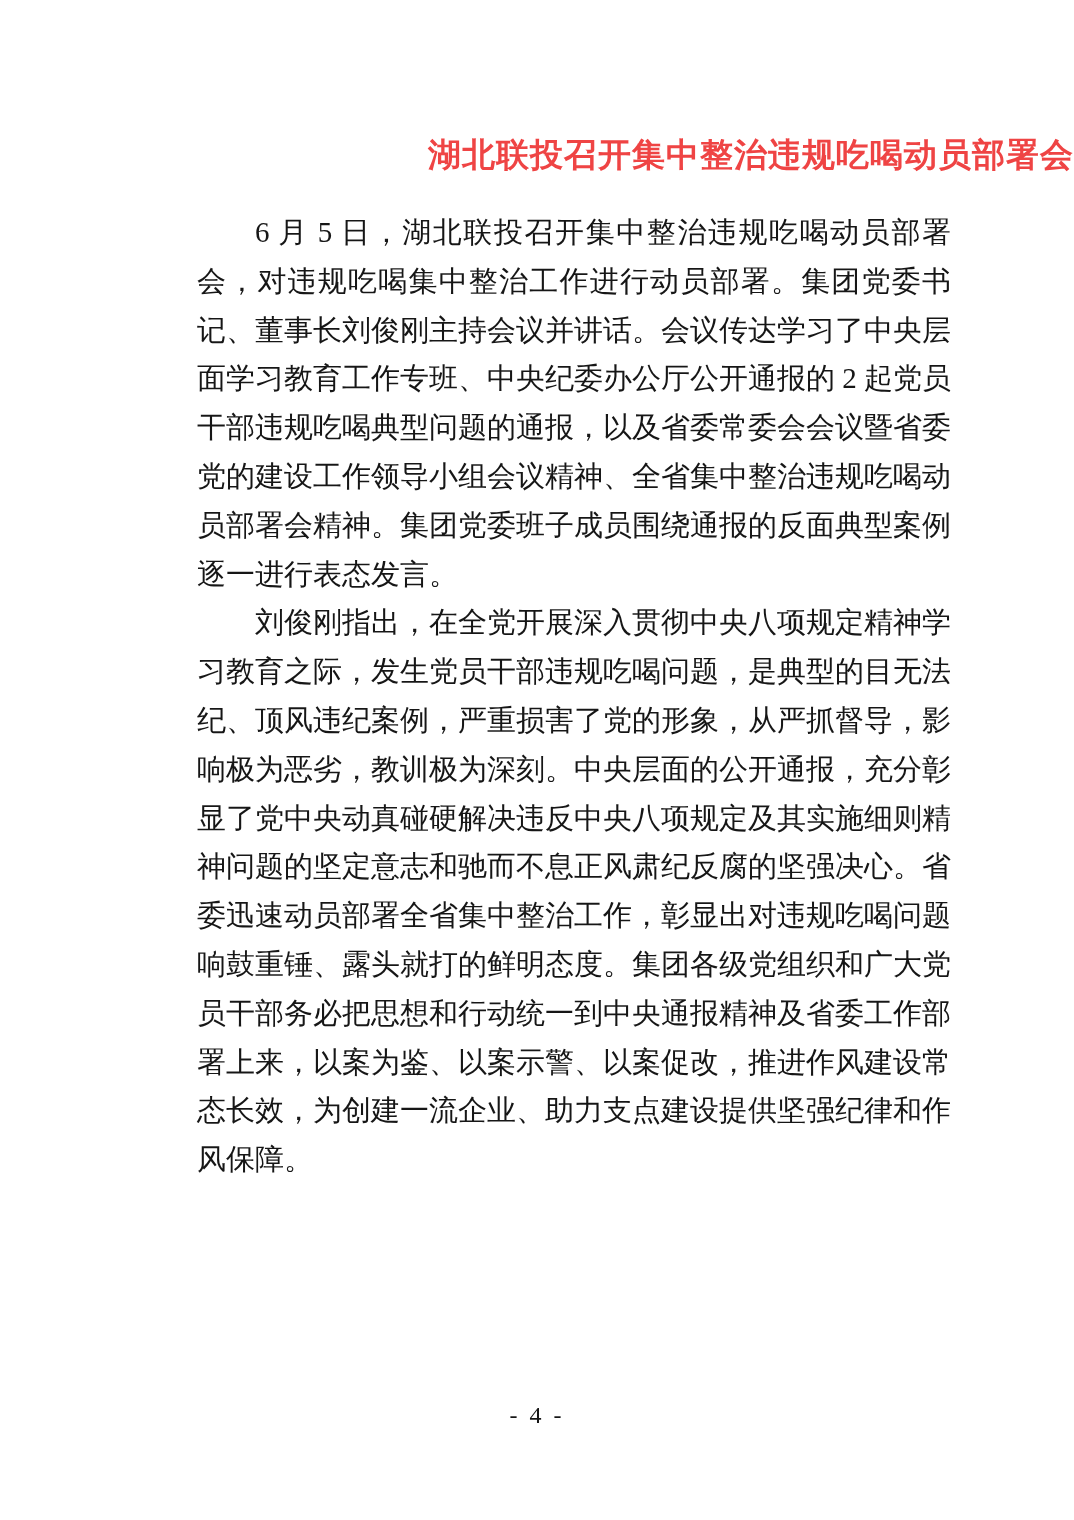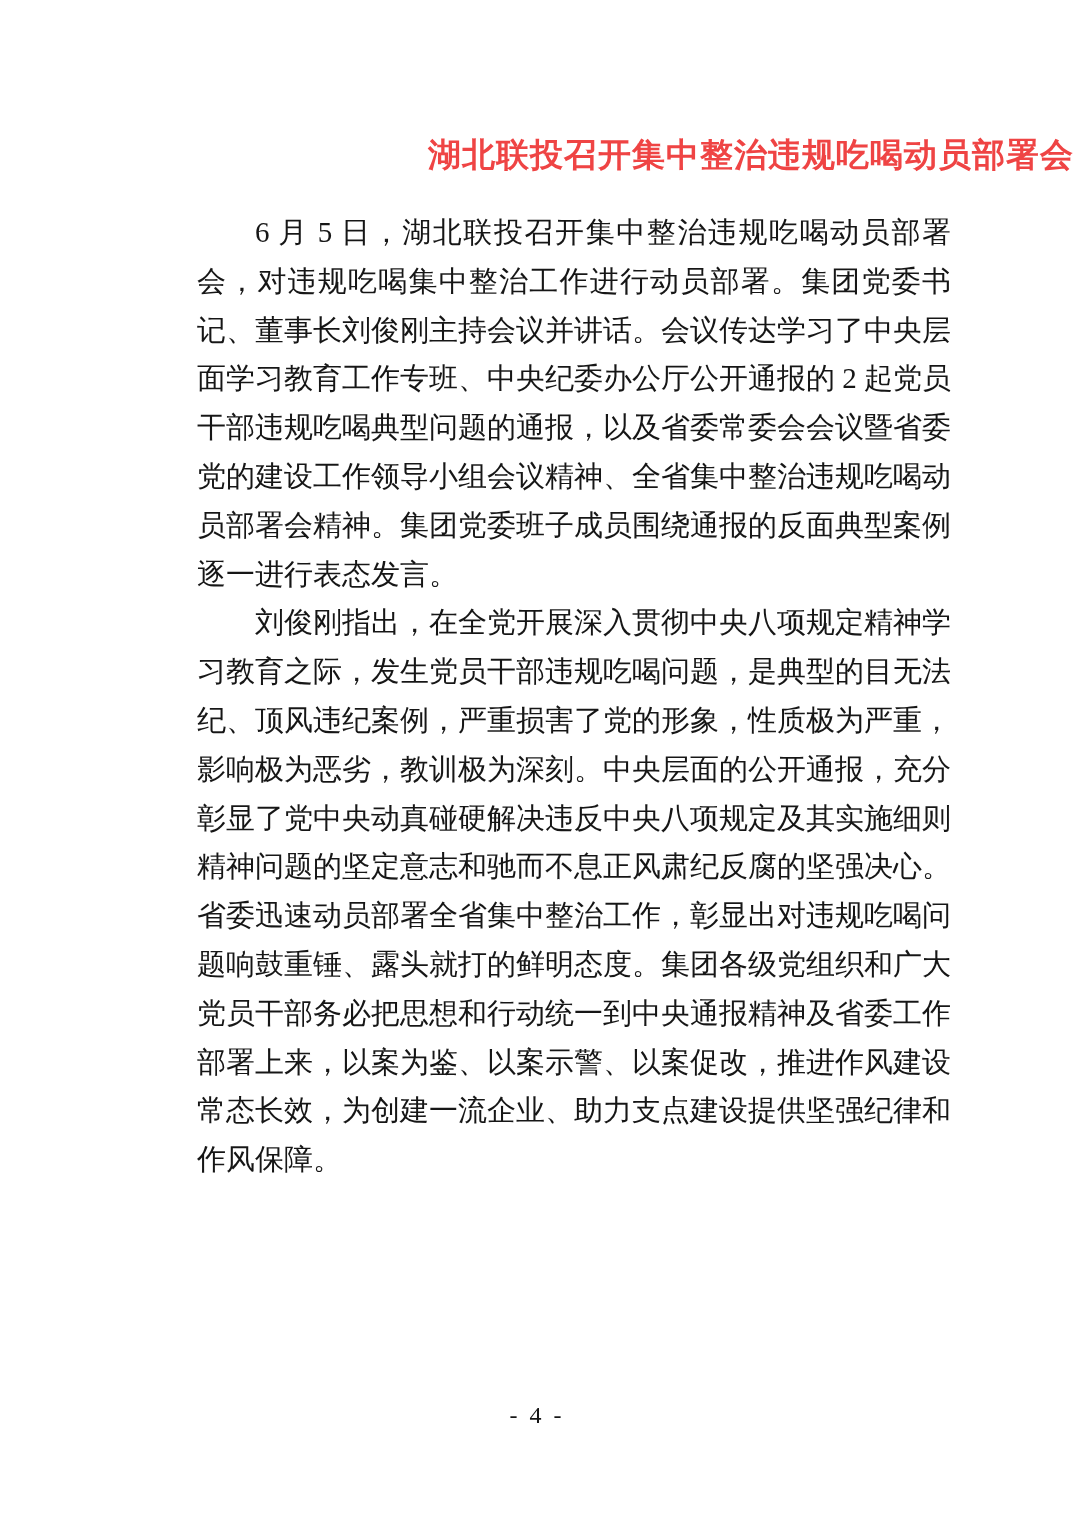--- a/index.html
+++ b/index.html
@@ -60,18 +60,18 @@
 </style>
 </head>
 <body>
 
 <div class="page">
 
   <h1 class="doc-title">湖北联投召开集中整治违规吃喝动员部署会</h1>
 
   <div class="doc-body">
     <p>6 月 5 日，湖北联投召开集中整治违规吃喝动员部署会，对违规吃喝集中整治工作进行动员部署。集团党委书记、董事长刘俊刚主持会议并讲话。会议传达学习了中央层面学习教育工作专班、中央纪委办公厅公开通报的 2 起党员干部违规吃喝典型问题的通报，以及省委常委会会议暨省委党的建设工作领导小组会议精神、全省集中整治违规吃喝动员部署会精神。集团党委班子成员围绕通报的反面典型案例逐一进行表态发言。</p>
-    <p>刘俊刚指出，在全党开展深入贯彻中央八项规定精神学习教育之际，发生党员干部违规吃喝问题，是典型的目无法纪、顶风违纪案例，严重损害了党的形象，性质极为严重，影响极为恶劣，教训极为深刻。中央层面的公开通报，充分彰显了党中央动真碰硬解决违反中央八项规定及其实施细则精神问题的坚定意志和驰而不息正风肃纪反腐的坚强决心。省委迅速动员部署全省集中整治工作，彰显出对违规吃喝问题响鼓重锤、露头就打的鲜明态度。集团各级党组织和广大党员干部务必把思想和行动统一到中央通报精神及省委工作部署上来，以案为鉴、以案示警、以案促改，推进作风建设常态长效，为创建一流企业、助力支点建设提供坚强纪律和作风保障。</p>
+    <p>刘俊刚指出，在全党开展深入贯彻中央八项规定精神学习教育之际，发生党员干部违规吃喝问题，是典型的目无法纪、顶风违纪案例，严重损害了党的形象，从严抓督导，影响极为恶劣，教训极为深刻。中央层面的公开通报，充分彰显了党中央动真碰硬解决违反中央八项规定及其实施细则精神问题的坚定意志和驰而不息正风肃纪反腐的坚强决心。省委迅速动员部署全省集中整治工作，彰显出对违规吃喝问题响鼓重锤、露头就打的鲜明态度。集团各级党组织和广大党员干部务必把思想和行动统一到中央通报精神及省委工作部署上来，以案为鉴、以案示警、以案促改，推进作风建设常态长效，为创建一流企业、助力支点建设提供坚强纪律和作风保障。</p>
   </div>
 
   <div class="page-footer">- 4 -</div>
 
 </div>
 
 </body></html>

